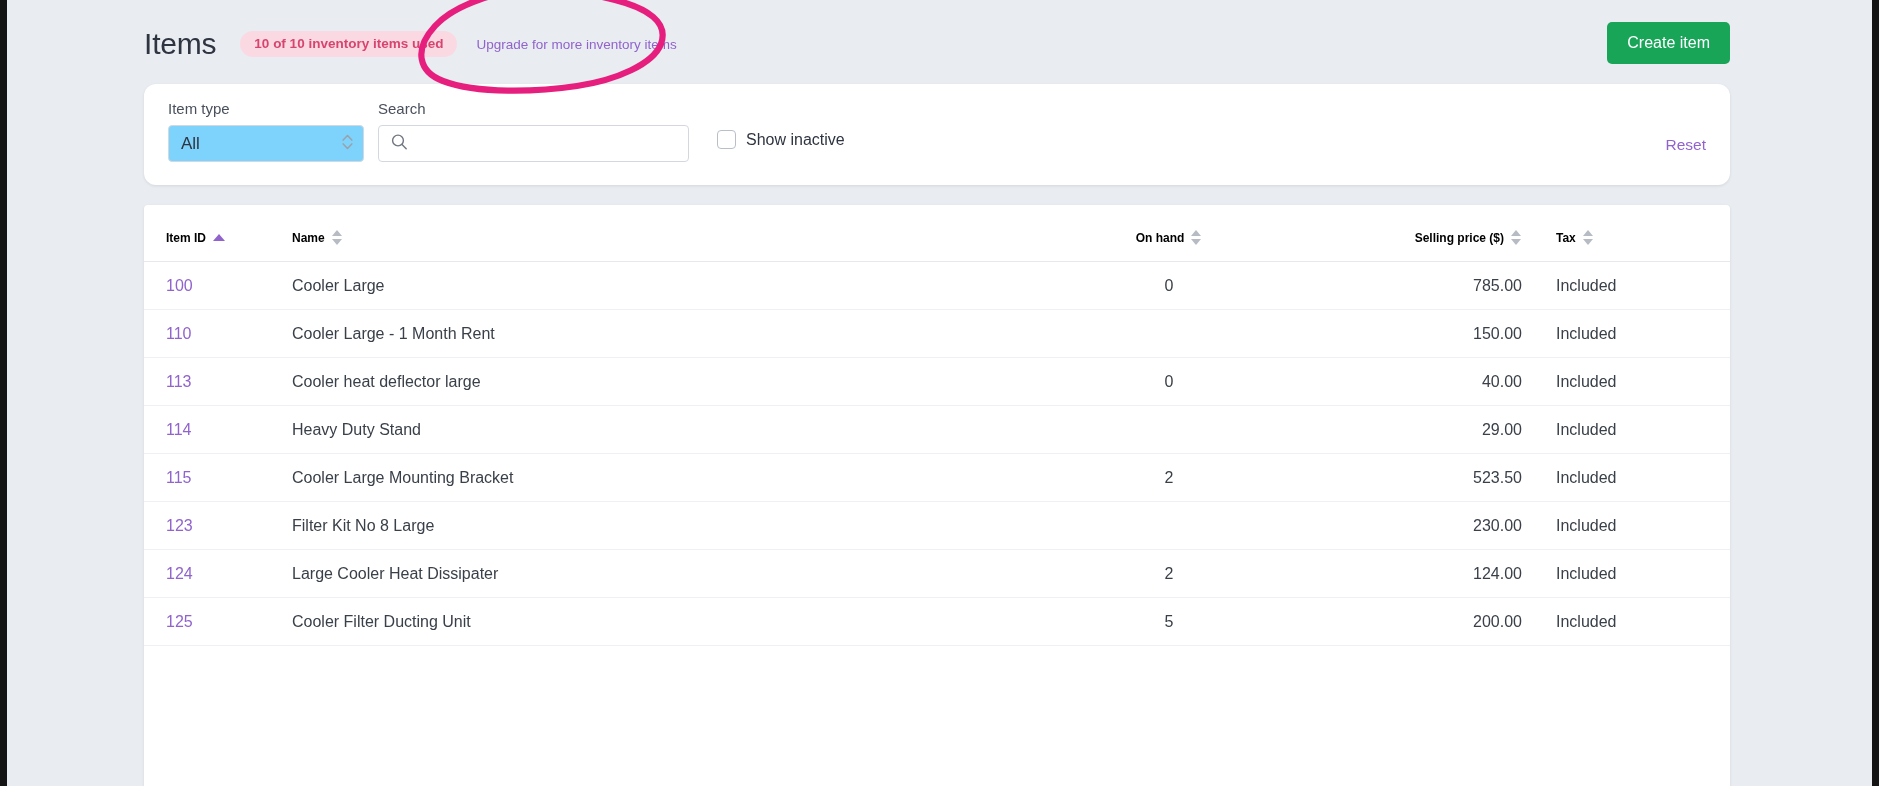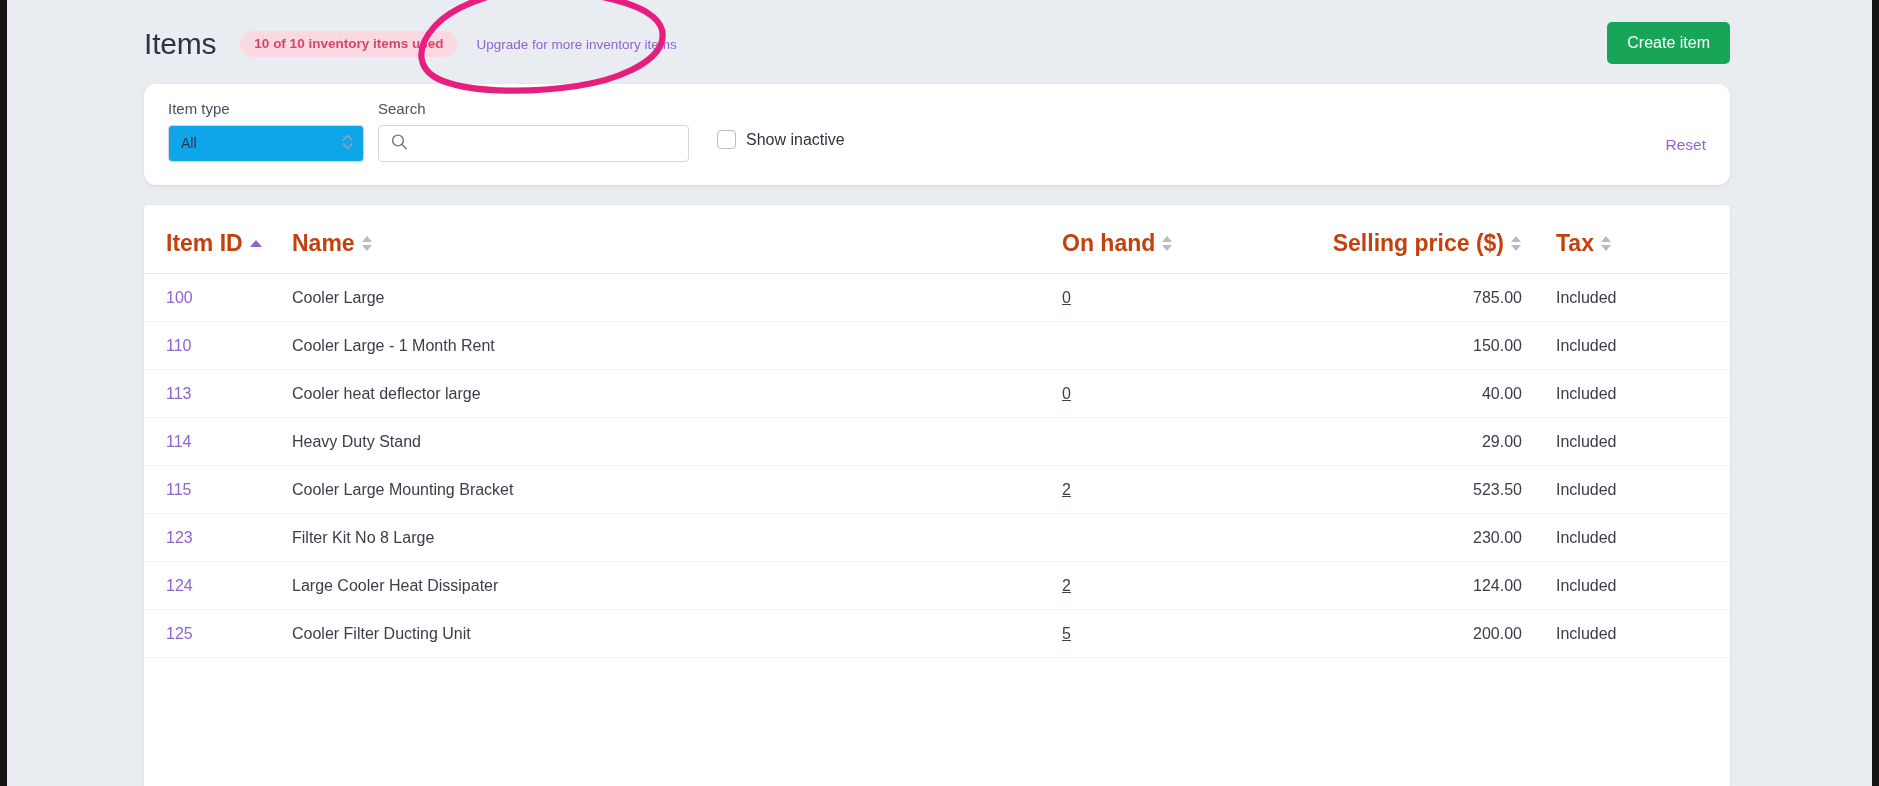--- a/index.html
+++ b/index.html
@@ -116,22 +116,22 @@
   }
 
   .select-wrap {
     position: relative;
     width: 196px; height: 37px;
   }
   .select-box {
     width: 196px; height: 37px;
     border: 1px solid #d4d8de;
     border-radius: 4px;
-    background: #0ea5e9;
-    font-size: 14px;
+    background: #7dd3fc;
+    font-size: 17px;
     color: #2e3440;
     padding: 0 14px 0 12px;
     font-family: "Liberation Sans", sans-serif;
     line-height: 35px;
     cursor: pointer;
   }
   .stepper-icon {
     position: absolute;
     right: 11px; top: 50%;
     transform: translateY(-50%);
@@ -203,43 +203,43 @@
     overflow: hidden;
   }
 
   table.items-table {
     width: 100%;
     border-collapse: collapse;
     table-layout: fixed;
   }
 
   table.items-table th {
-    font-size: 23px;
+    font-size: 12px;
     font-weight: 600;
-    color: #c2410c;
+    color: #000000;
     padding: 25px 0 16px 0;
     border-bottom: 1px solid #e6e8ec;
     vertical-align: middle;
     white-space: nowrap;
   }
 
   table.items-table td {
     font-size: 16px;
     color: #3a4049;
     padding: 13px 0;
     border-bottom: 1px solid #eef0f3;
     height: 48px;
     vertical-align: middle;
     white-space: nowrap;
   }
 
   
   .col-id    { width: 148px; padding-left: 22px !important; text-align: left; }
   .col-name  { width: 770px; text-align: left; }
-  .col-hand  { width: 232px; text-align: left; padding-right: 18px !important; text-decoration: underline; }
+  .col-hand  { width: 232px; text-align: center; padding-right: 18px !important; }
   .col-price { width: 248px; text-align: right; padding-right: 20px !important; }
   .col-tax   { width: 188px; text-align: left;  padding-left: 14px !important; }
 
   th.col-id    { padding-left: 22px !important; }
   th.col-hand  { padding-right: 18px !important; }
   th.col-price { padding-right: 20px !important; }
   th.col-tax   { padding-left: 14px !important; }
 
   .th-inner { display: inline-flex; align-items: center; gap: 7px; }
 

